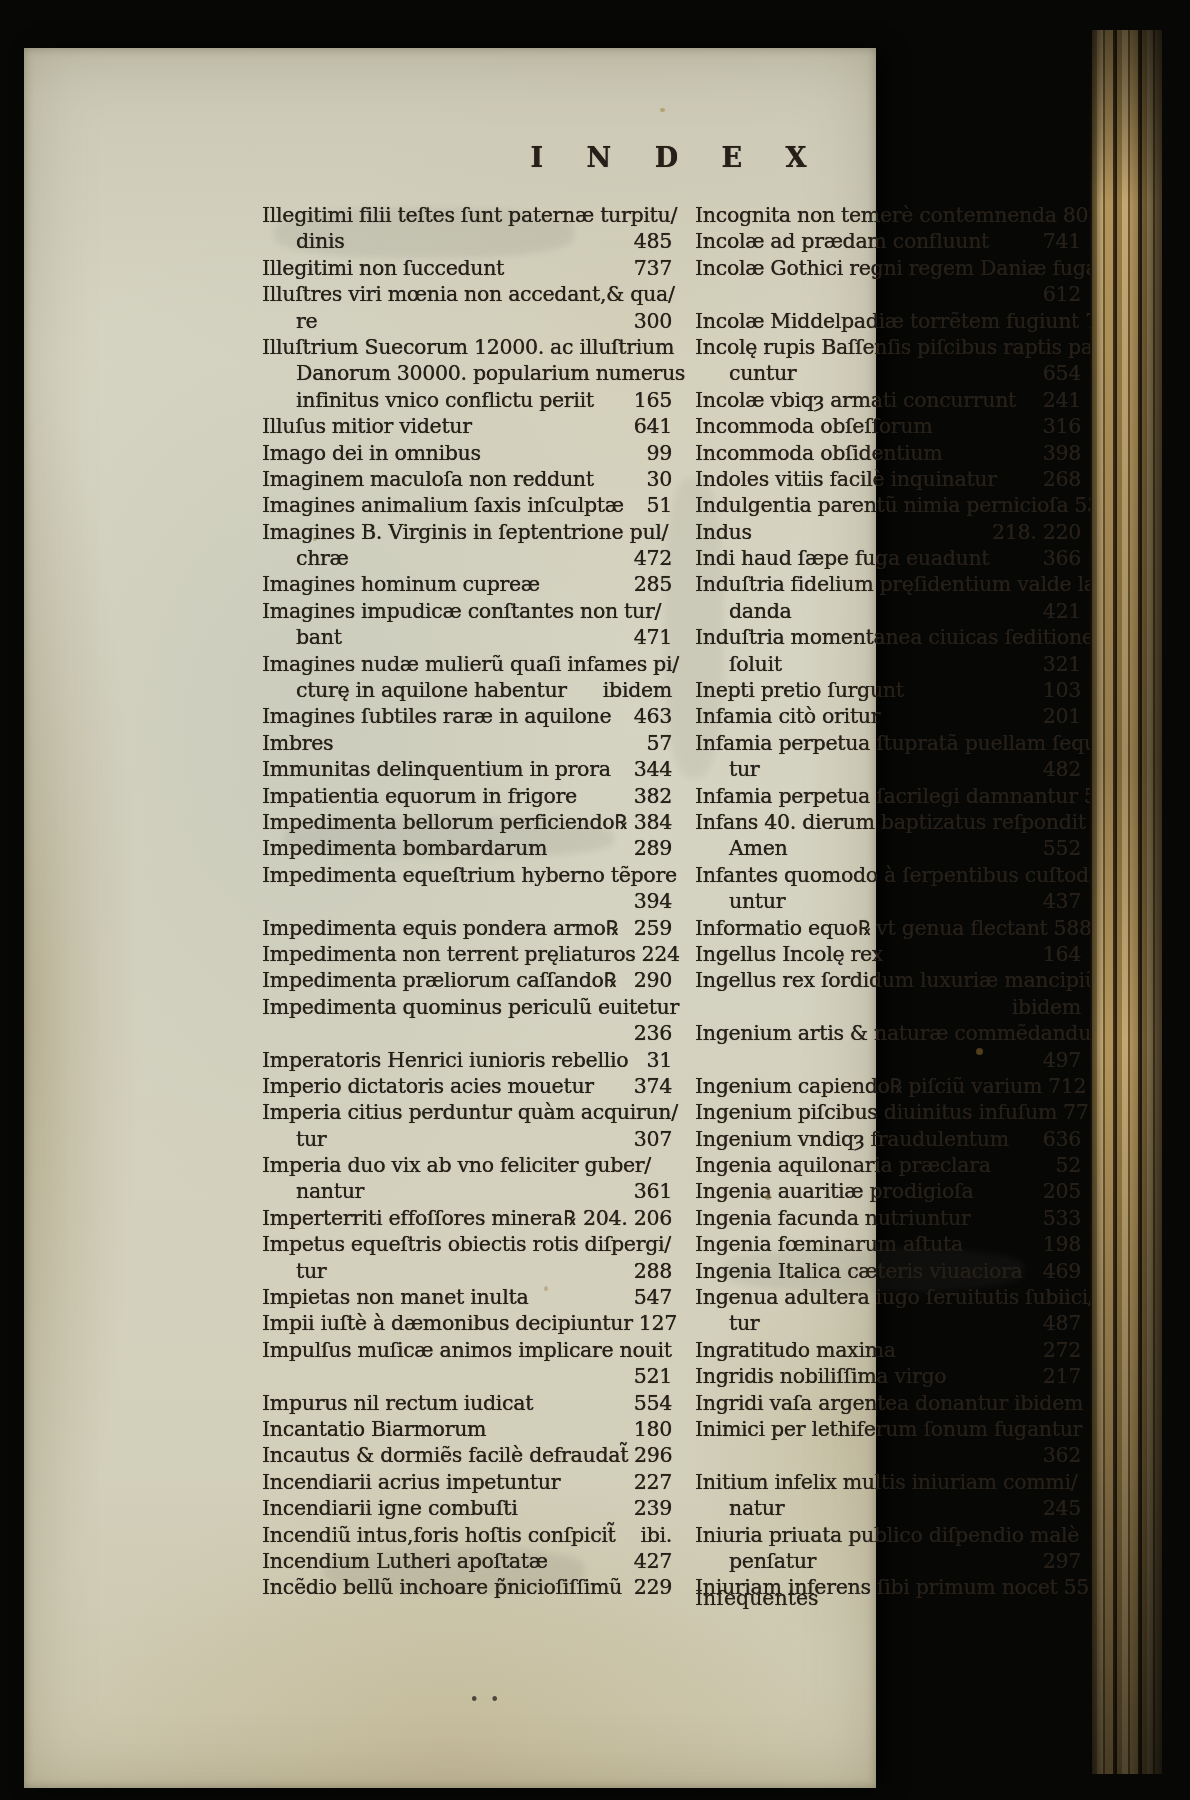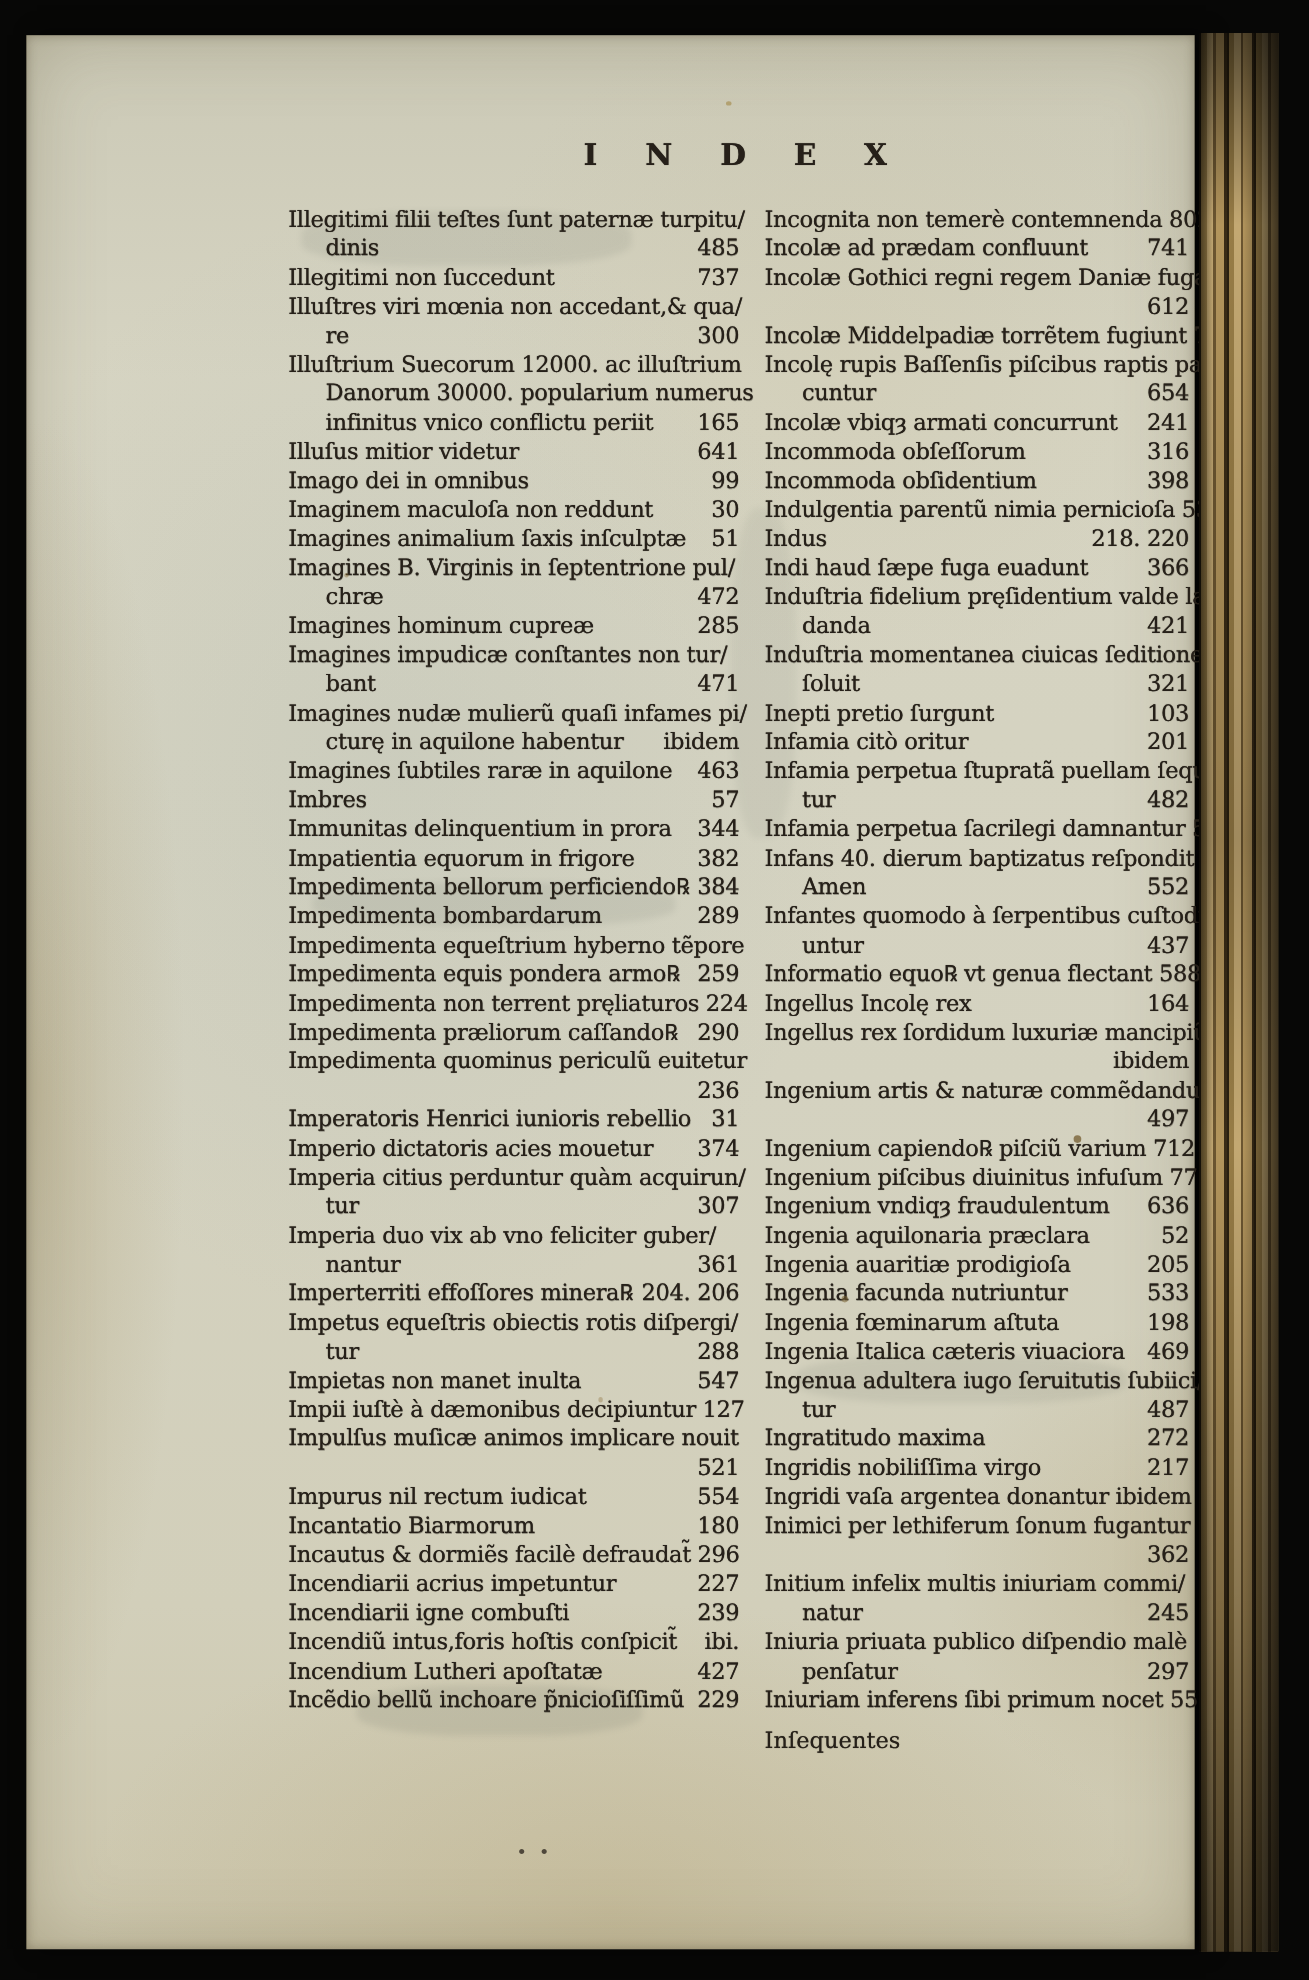--- a/index.html
+++ b/index.html
@@ -5,21 +5,21 @@
   html,body{margin:0;padding:0;}
   body{
     width:1190px;height:1800px;
     background:#070706;
     overflow:hidden;
     position:relative;
     font-family:"DejaVu Serif","Liberation Serif",serif;
   }
   
   .paper{
-    position:absolute;left:24px;top:32px;width:1062px;height:1740px;
+    position:absolute;left:24px;top:48px;width:852px;height:1740px;
     background:
       radial-gradient(ellipse 60% 45% at 32% 38%, rgba(165,178,173,.20), transparent 65%),
       radial-gradient(ellipse 55% 30% at 70% 16%, rgba(196,186,148,.18), transparent 60%),
       radial-gradient(ellipse 70% 25% at 50% 98%, rgba(176,156,106,.28), transparent 65%),
       radial-gradient(ellipse 18% 50% at 1% 55%, rgba(158,138,88,.30), transparent 70%),
       radial-gradient(ellipse 25% 18% at 96% 80%, rgba(170,150,100,.22), transparent 70%),
       linear-gradient(180deg,#cbc9b6 0%,#d6d4c2 18%,#d4d2c0 55%,#d2cfba 82%,#ccc6ac 100%);
     box-shadow:
       inset 0 0 70px rgba(95,84,52,.28),
       inset 0 0 10px rgba(60,50,30,.35),
@@ -196,20 +196,24 @@
         <span class="n">384</span>
       </div>
       <div class="line">
         <span class="t">Impedimenta bombardarum</span>
         <span class="n">289</span>
       </div>
       <div class="line">
         <span class="t">Impedimenta equeſtrium hyberno tẽpore</span>
         <span class="n"></span>
       </div>
+      <div class="line c">
+        <span class="t"></span>
+        <span class="n">394</span>
+      </div>
       <div class="line">
         <span class="t">Impedimenta equis pondera armo℞</span>
         <span class="n">259</span>
       </div>
       <div class="line">
         <span class="t">Impedimenta non terrent pręliaturos</span>
         <span class="n">224</span>
       </div>
       <div class="line">
         <span class="t">Impedimenta præliorum caſſando℞</span>
@@ -341,20 +345,24 @@
         <span class="t">Incolæ vbiqȝ armati concurrunt</span>
         <span class="n">241</span>
       </div>
       <div class="line">
         <span class="t">Incommoda obſeſſorum</span>
         <span class="n">316</span>
       </div>
       <div class="line">
         <span class="t">Incommoda obſidentium</span>
         <span class="n">398</span>
+      </div>
+      <div class="line">
+        <span class="t">Indoles vitiis facilè inquinatur</span>
+        <span class="n">268</span>
       </div>
       <div class="line">
         <span class="t">Indulgentia parentũ nimia pernicioſa</span>
         <span class="n">533</span>
       </div>
       <div class="line">
         <span class="t">Indus</span>
         <span class="n">218. 220</span>
       </div>
       <div class="line">

